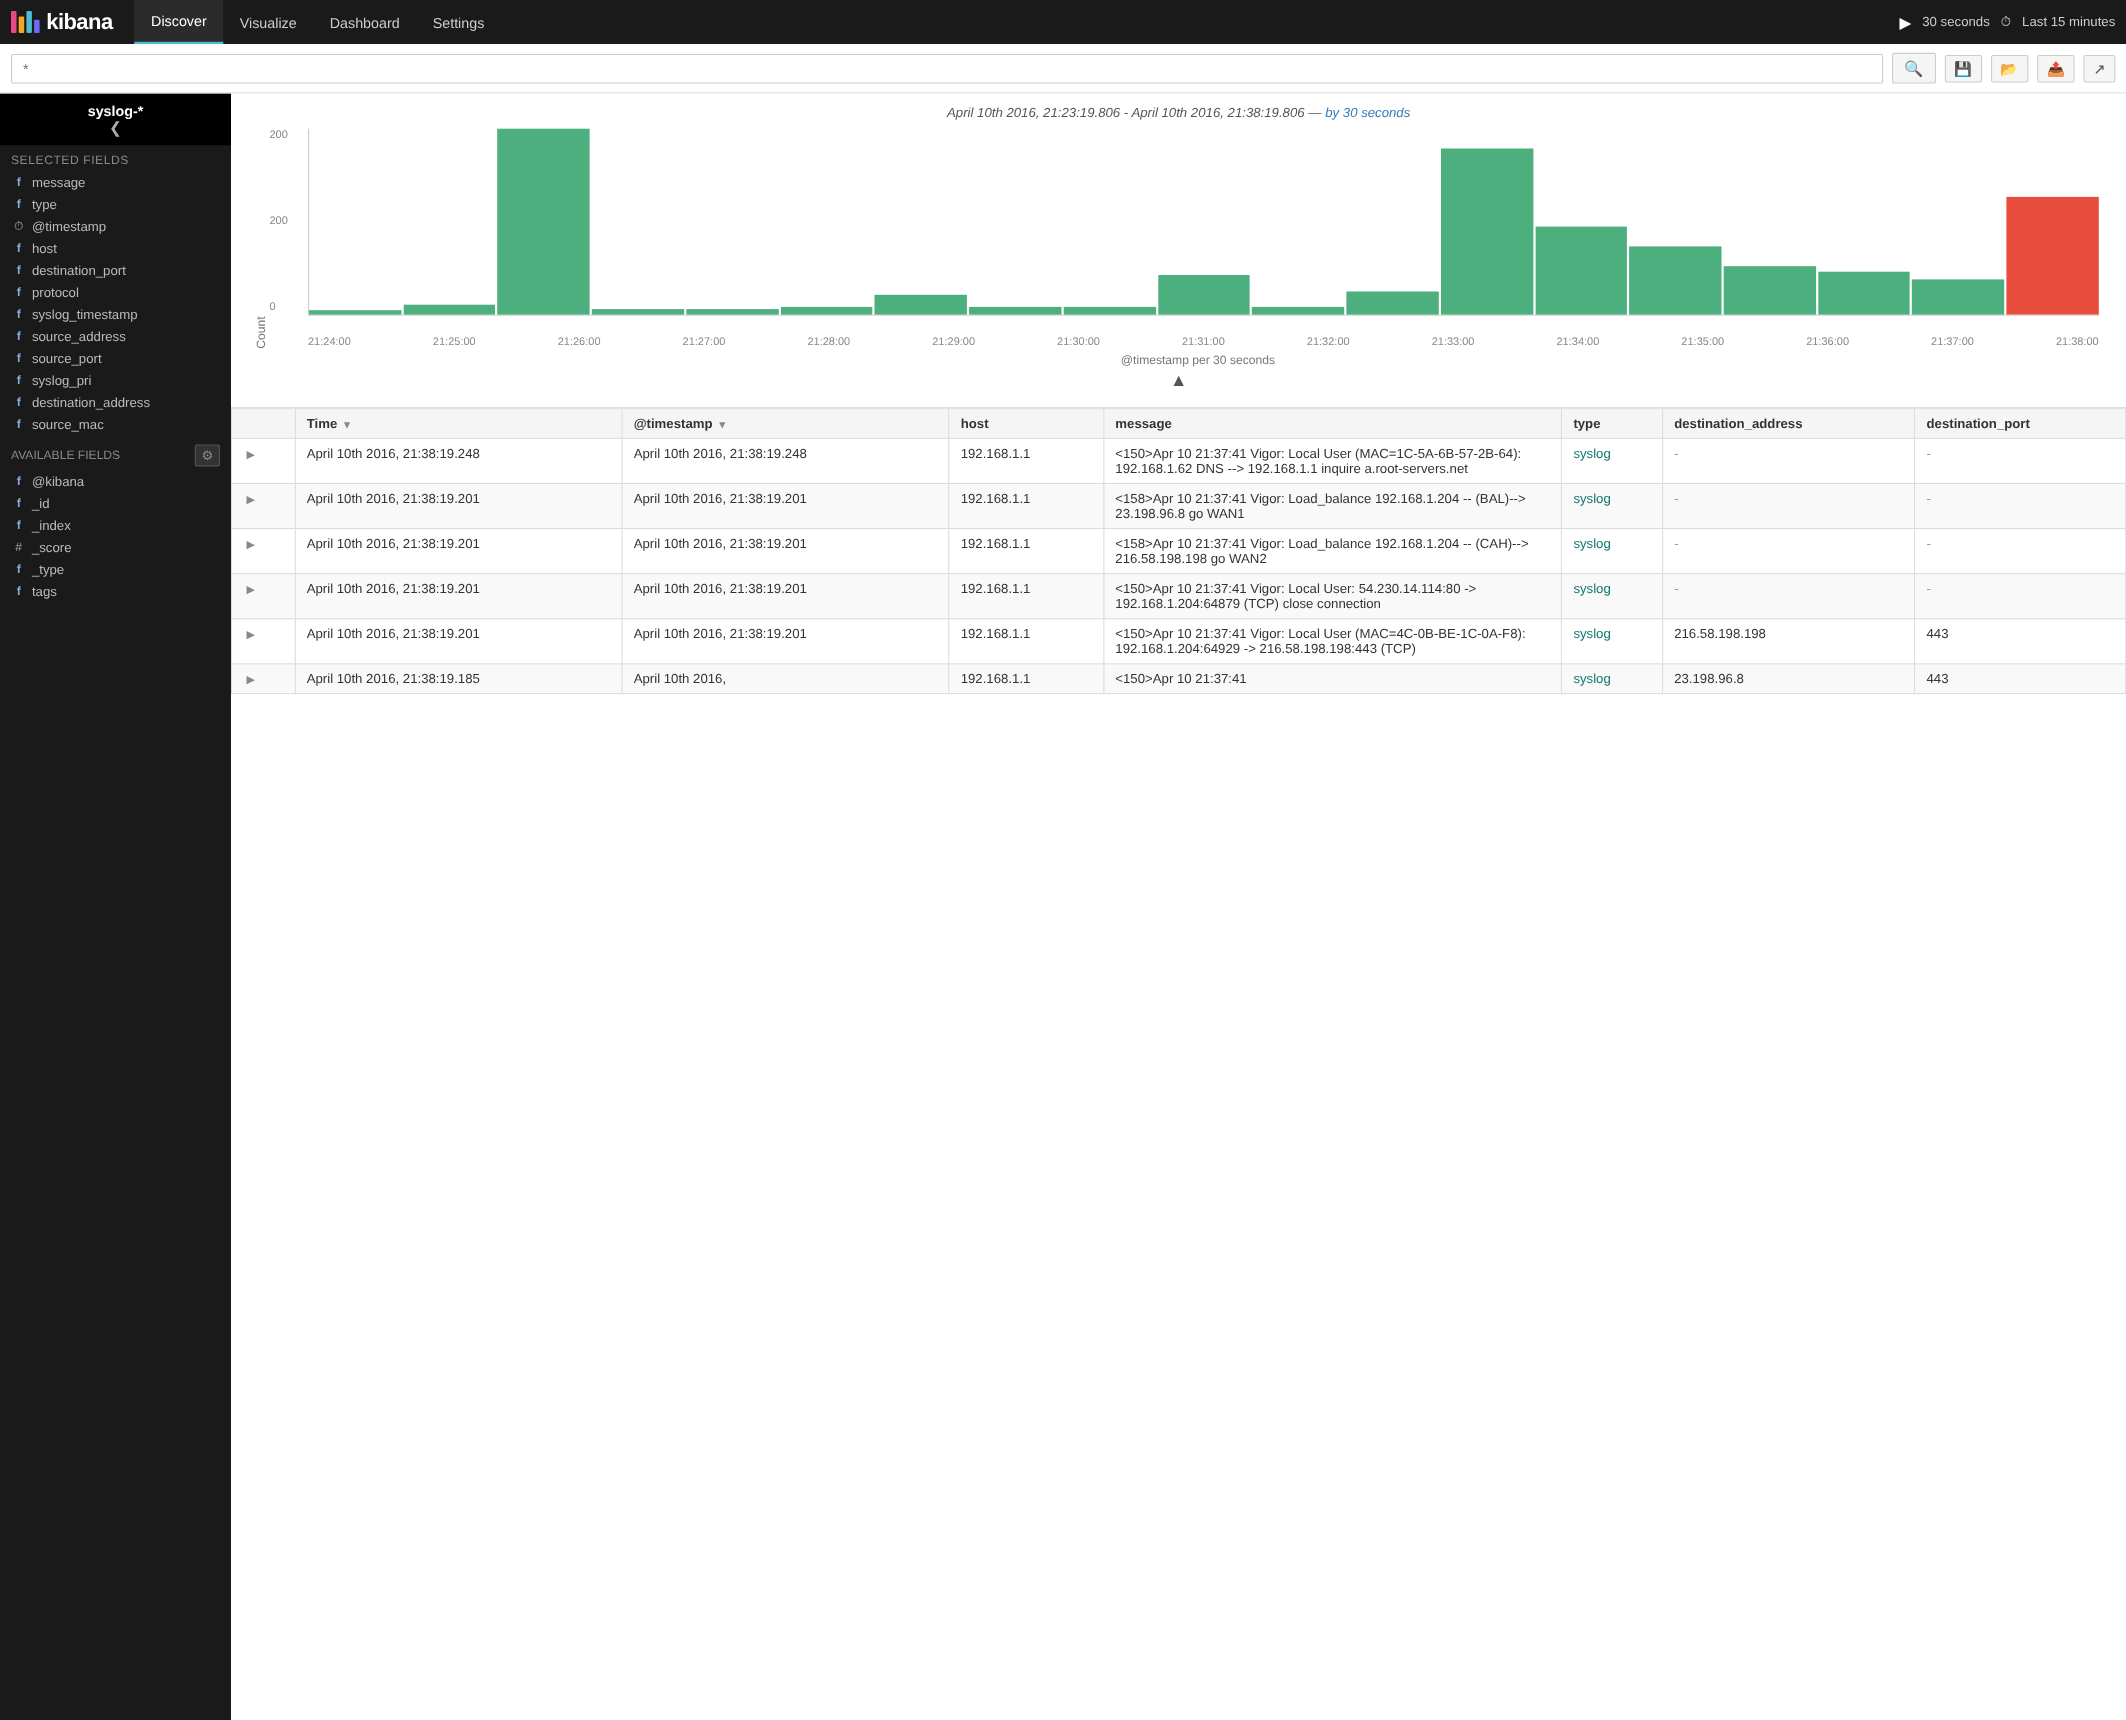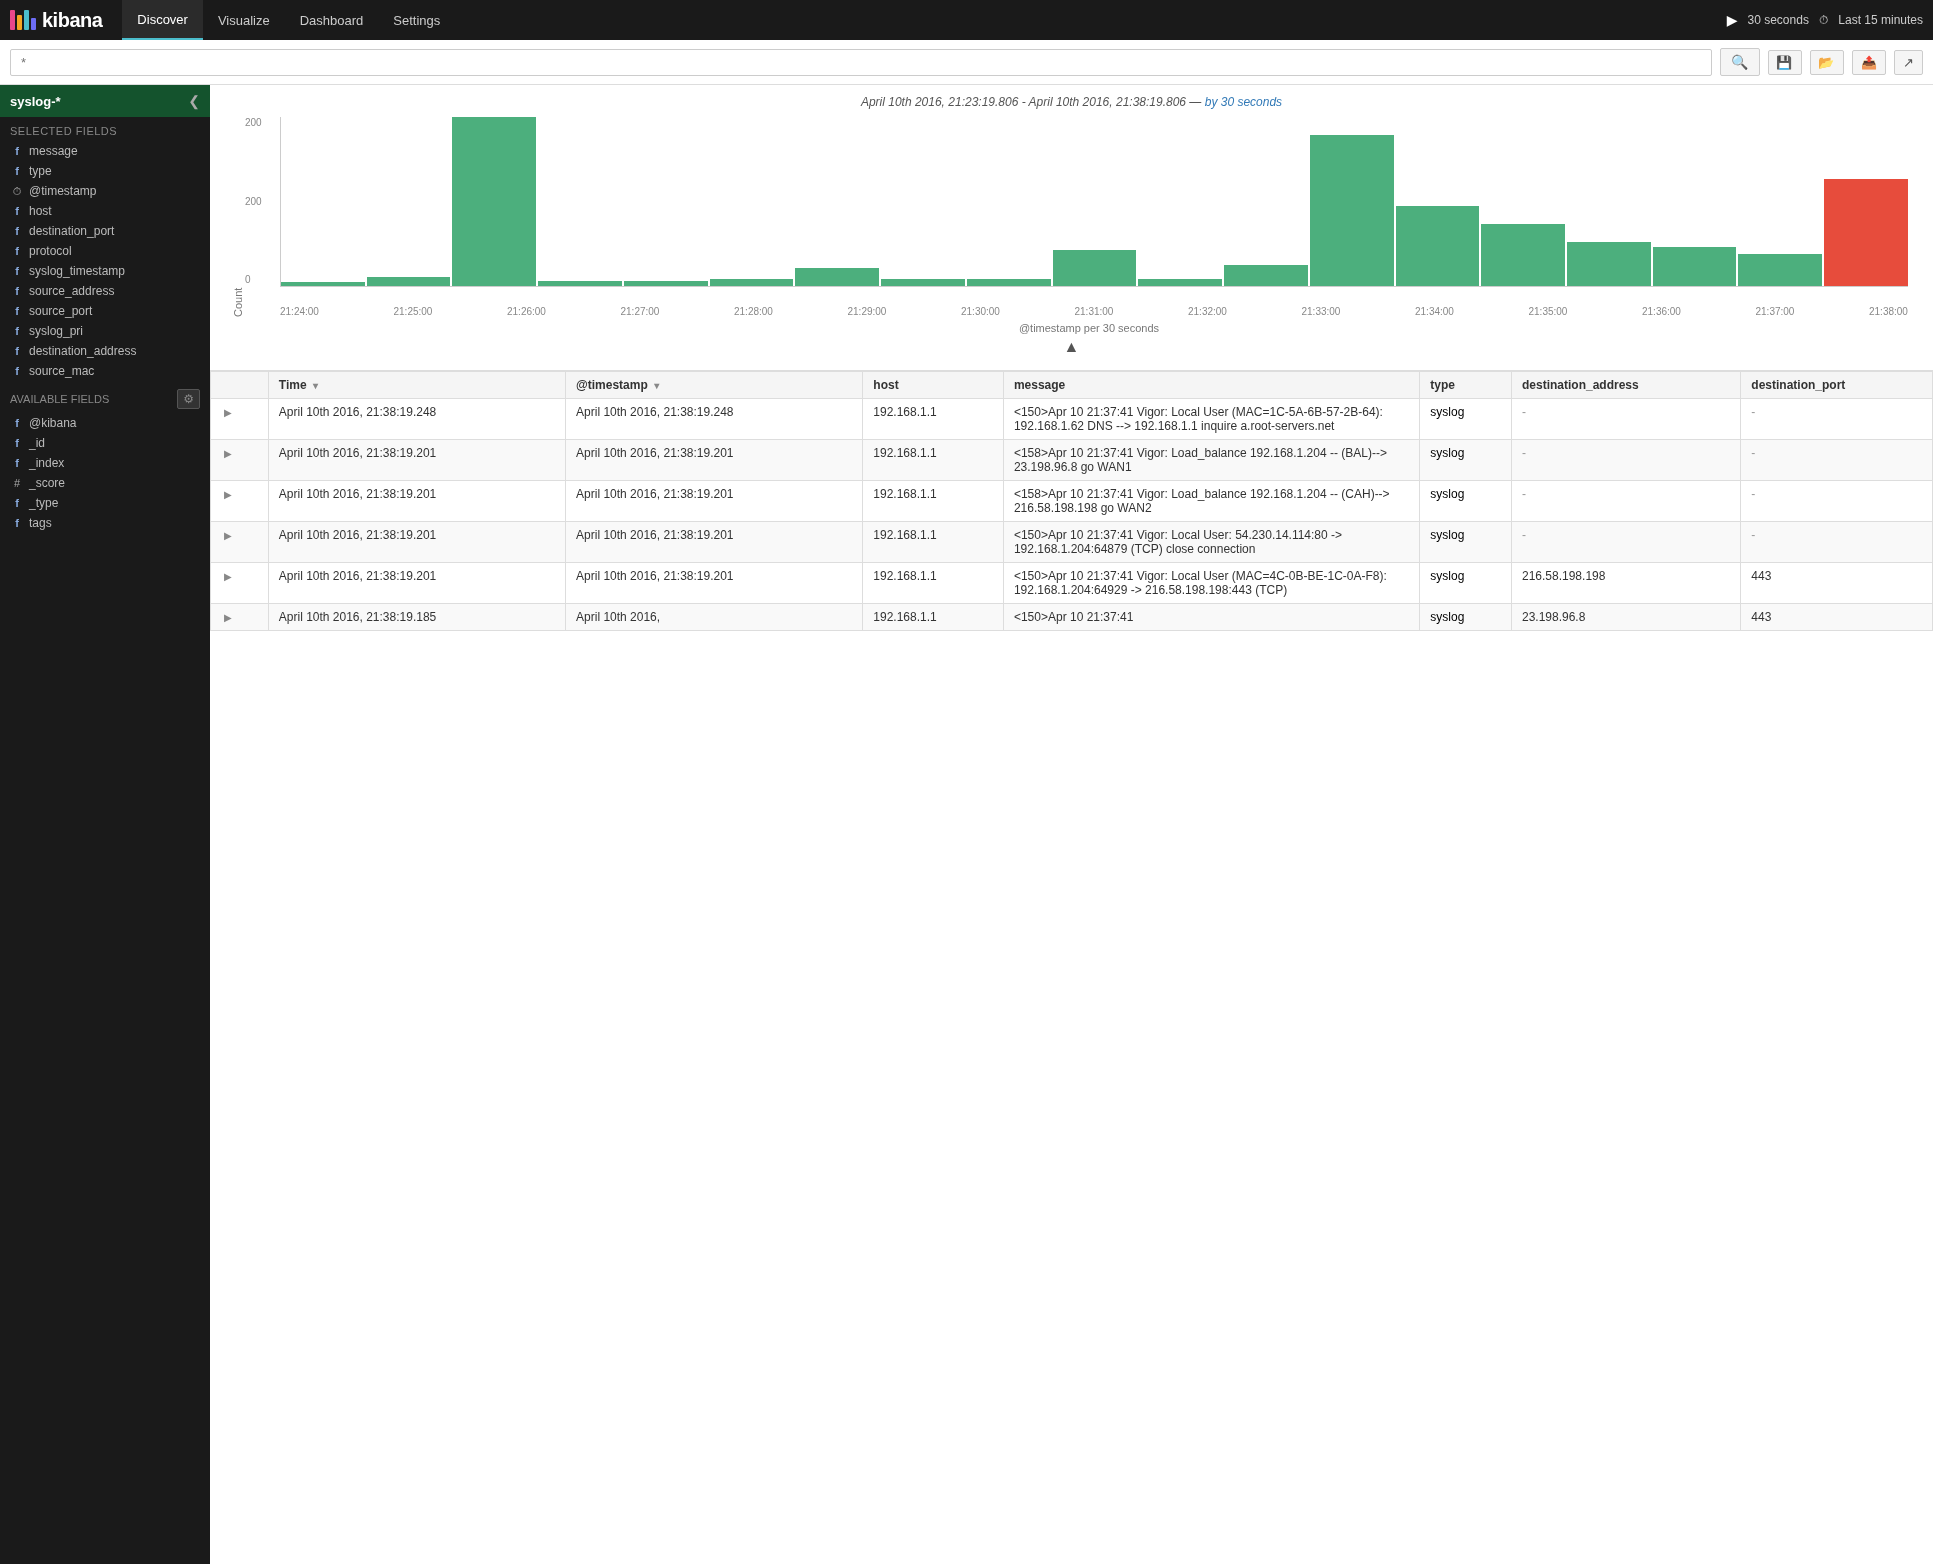--- a/index.html
+++ b/index.html
@@ -104,25 +104,26 @@
     
     .sidebar {
       width: 210px;
       background: #1a1a1a;
       color: #ccc;
       overflow-y: auto;
       flex-shrink: 0;
       position: relative;
     }
     .sidebar-header {
-      background: #14532d;
+      background: #000000;
       padding: 8px 10px;
       display: flex;
       justify-content: space-between;
       align-items: center;
+      flex-direction: column;
     }
     .index-name {
       color: #fff;
       font-size: 13px;
       font-weight: bold;
     }
     .collapse-btn {
       color: #aaa;
       cursor: pointer;
       font-size: 14px;
@@ -336,21 +337,21 @@
     .row-time {
       white-space: nowrap;
       color: #333;
     }
     .row-timestamp {
       color: #333;
       white-space: nowrap;
     }
     .row-host { color: #333; white-space: nowrap; }
     .row-message { color: #333; max-width: 250px; word-break: break-word; }
-    .row-type { color: #000000; white-space: nowrap; }
+    .row-type { color: #0f766e; white-space: nowrap; }
     .row-dest-addr { color: #333; white-space: nowrap; }
     .row-dest-port { color: #333; white-space: nowrap; }
     .dash-val { color: #999; }
   </style>
 </head>
 <body>
 
 <nav class="top-nav">
   <div class="logo">
     <div class="logo-bars">

